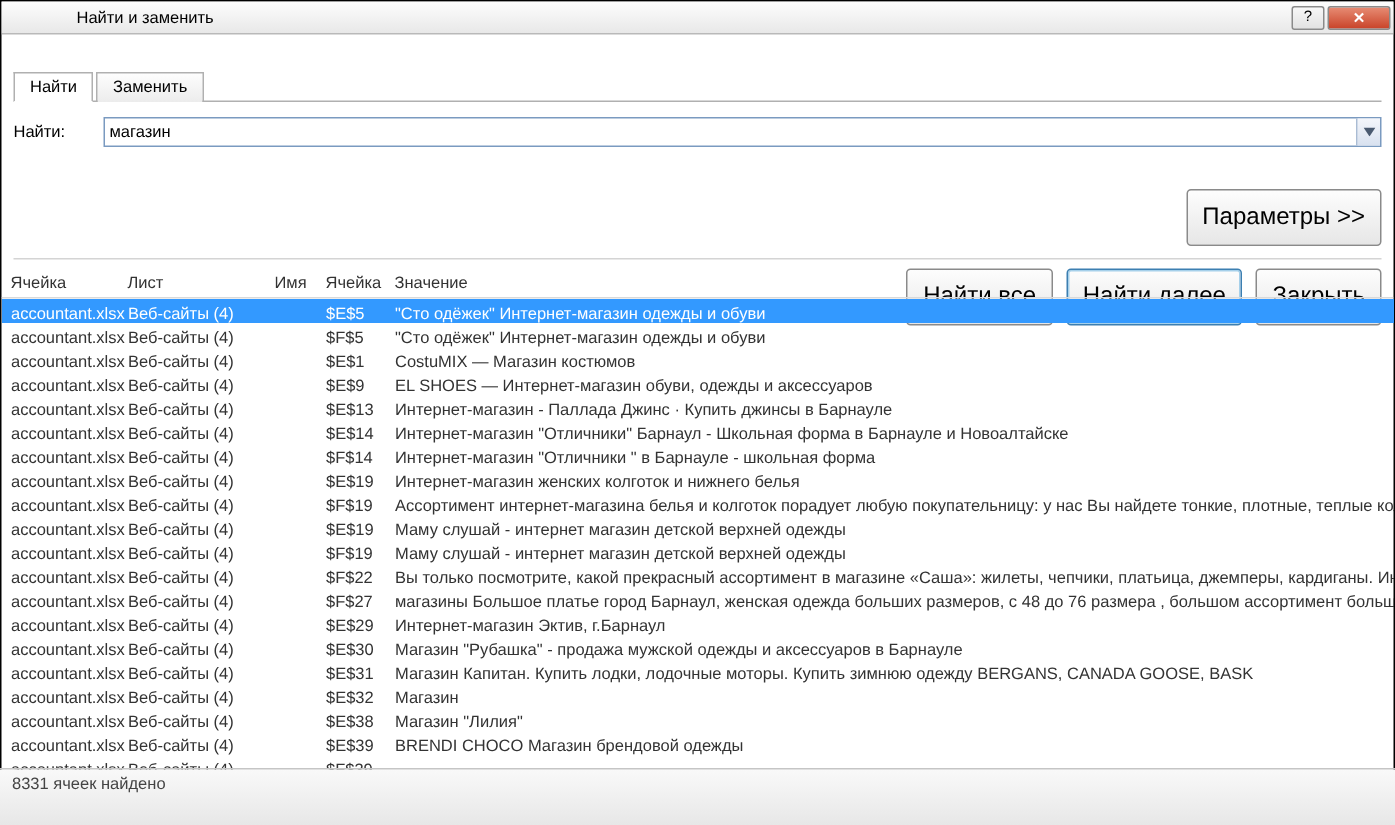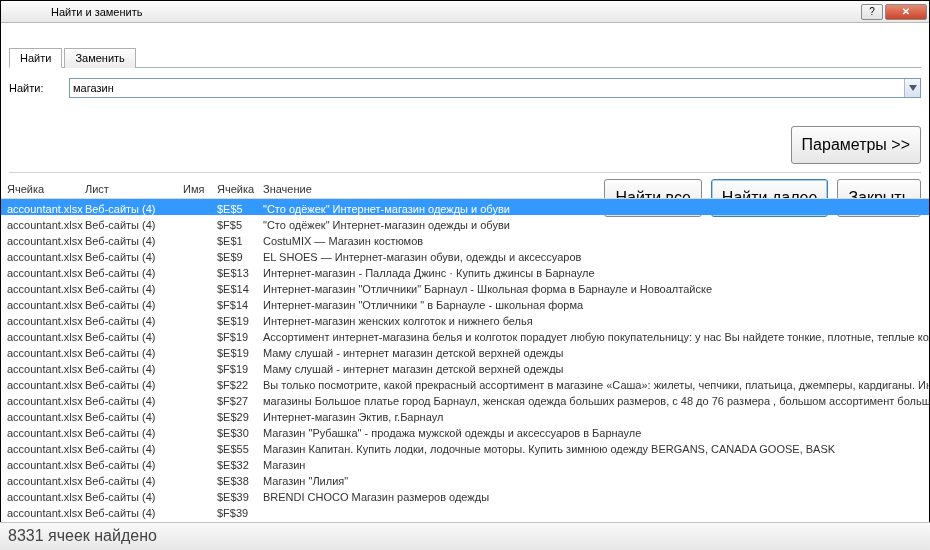--- a/index.html
+++ b/index.html
@@ -30,21 +30,21 @@
   .grid { width:100%; height:calc(100% - 17px); overflow-y:auto; overflow-x:hidden; font-size:11px; color:#333;}
   .cols { display:flex; border-bottom:1px solid #d9d9d9; height:19px; align-items:center; padding-left:6px; font-weight:normal; color:#333;}
   .row { display:flex; height:16px; align-items:flex-end; padding-left:6px; white-space:nowrap; overflow:hidden;}
   .row.sel { background:#3399ff; color:#fff;}
   .c0 { width:78px; flex-shrink:0;}
   .c1 { width:98px; flex-shrink:0;}
   .c2 { width:34px; flex-shrink:0;}
   .c3 { width:46px; flex-shrink:0;}
   .c4 { flex:1; overflow:hidden; text-overflow:clip;}
   
-  .status { position:absolute; left:0; right:0; bottom:0; height:28px; background:linear-gradient(#f9f9f9,#e7e7e7); border-top:1px solid #c5c5c5; padding:4px 8px; font-size:16px; color:#444;}
+  .status { position:absolute; left:0; right:0; bottom:0; height:38px; background:linear-gradient(#f9f9f9,#e7e7e7); border-top:1px solid #c5c5c5; padding:4px 8px; font-size:11px; color:#444;}
 </style>
 </head>
 <body>
 
 <div class="titlebar">
   <span class="title">Найти и заменить</span>
   <span class="help">?</span>
   <span class="close">✕</span>
 </div>
 
@@ -185,21 +185,21 @@
         <div class="c0">accountant.xlsx</div>
         <div class="c1">Веб-сайты (4)</div>
         <div class="c2"></div>
         <div class="c3">$E$30</div>
         <div class="c4">Магазин "Рубашка" - продажа мужской одежды и аксессуаров в Барнауле</div>
       </div>
       <div class="row">
         <div class="c0">accountant.xlsx</div>
         <div class="c1">Веб-сайты (4)</div>
         <div class="c2"></div>
-        <div class="c3">$E$55</div>
+        <div class="c3">$E$31</div>
         <div class="c4">Магазин Капитан. Купить лодки, лодочные моторы. Купить зимнюю одежду BERGANS, CANADA GOOSE, BASK</div>
       </div>
       <div class="row">
         <div class="c0">accountant.xlsx</div>
         <div class="c1">Веб-сайты (4)</div>
         <div class="c2"></div>
         <div class="c3">$E$32</div>
         <div class="c4">Магазин</div>
       </div>
       <div class="row">
@@ -207,21 +207,21 @@
         <div class="c1">Веб-сайты (4)</div>
         <div class="c2"></div>
         <div class="c3">$E$38</div>
         <div class="c4">Магазин "Лилия"</div>
       </div>
       <div class="row">
         <div class="c0">accountant.xlsx</div>
         <div class="c1">Веб-сайты (4)</div>
         <div class="c2"></div>
         <div class="c3">$E$39</div>
-        <div class="c4">BRENDI CHOCO Магазин размеров одежды</div>
+        <div class="c4">BRENDI CHOCO Магазин брендовой одежды</div>
       </div>
       <div class="row">
         <div class="c0">accountant.xlsx</div>
         <div class="c1">Веб-сайты (4)</div>
         <div class="c2"></div>
         <div class="c3">$F$39</div>
       </div>
       <div class="row">
         <div class="c0">accountant.xlsx</div>
         <div class="c1">Веб-сайты (4)</div>

